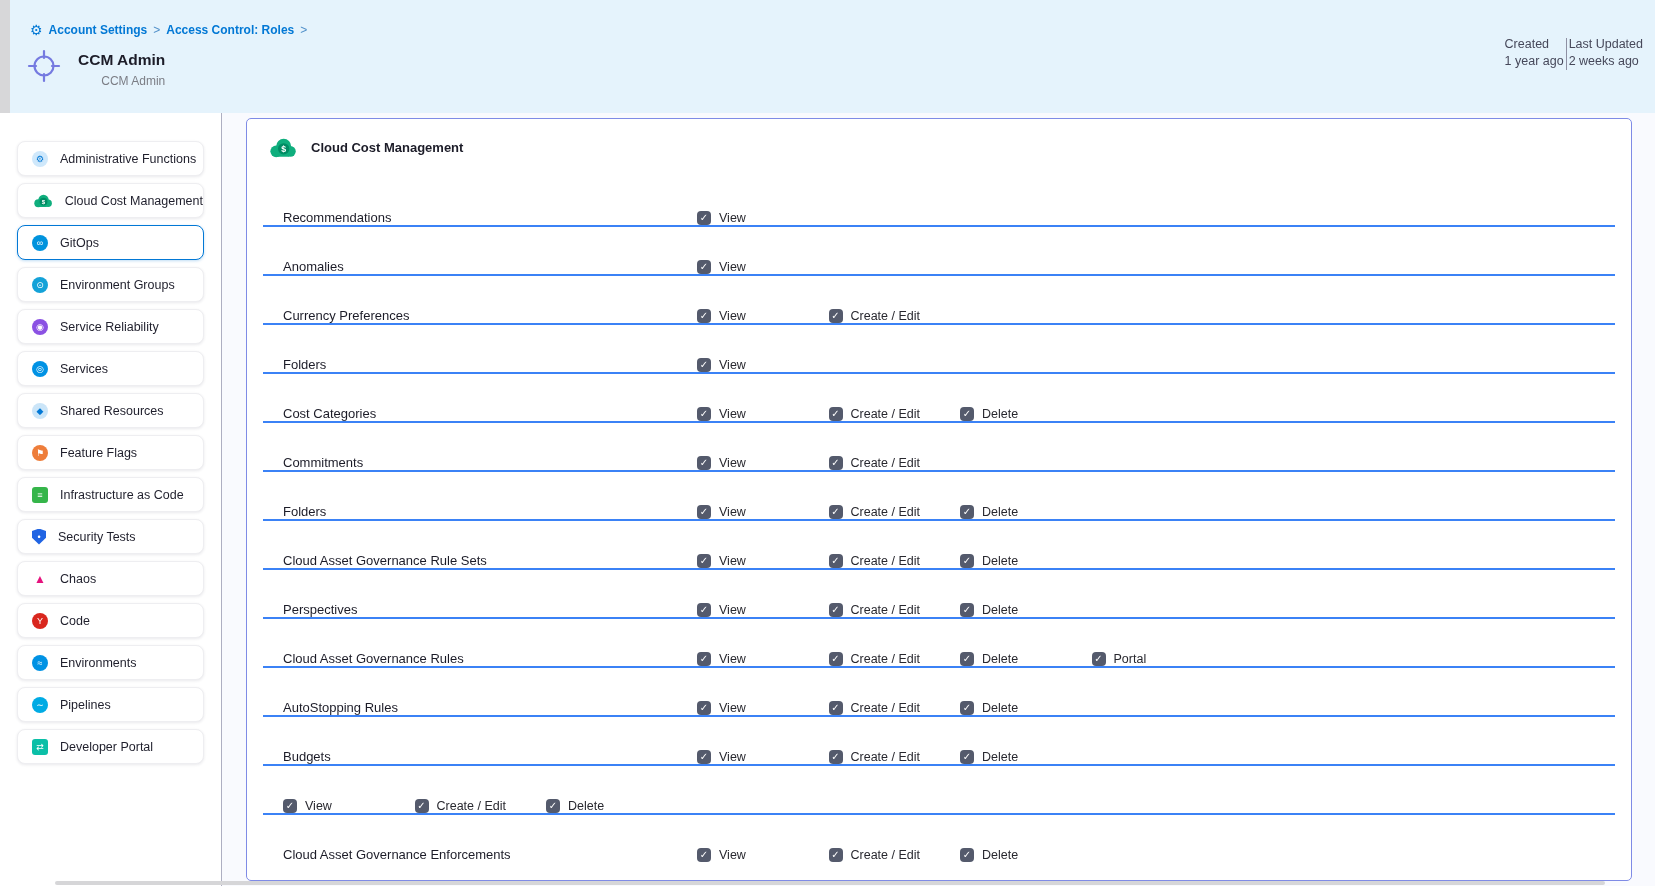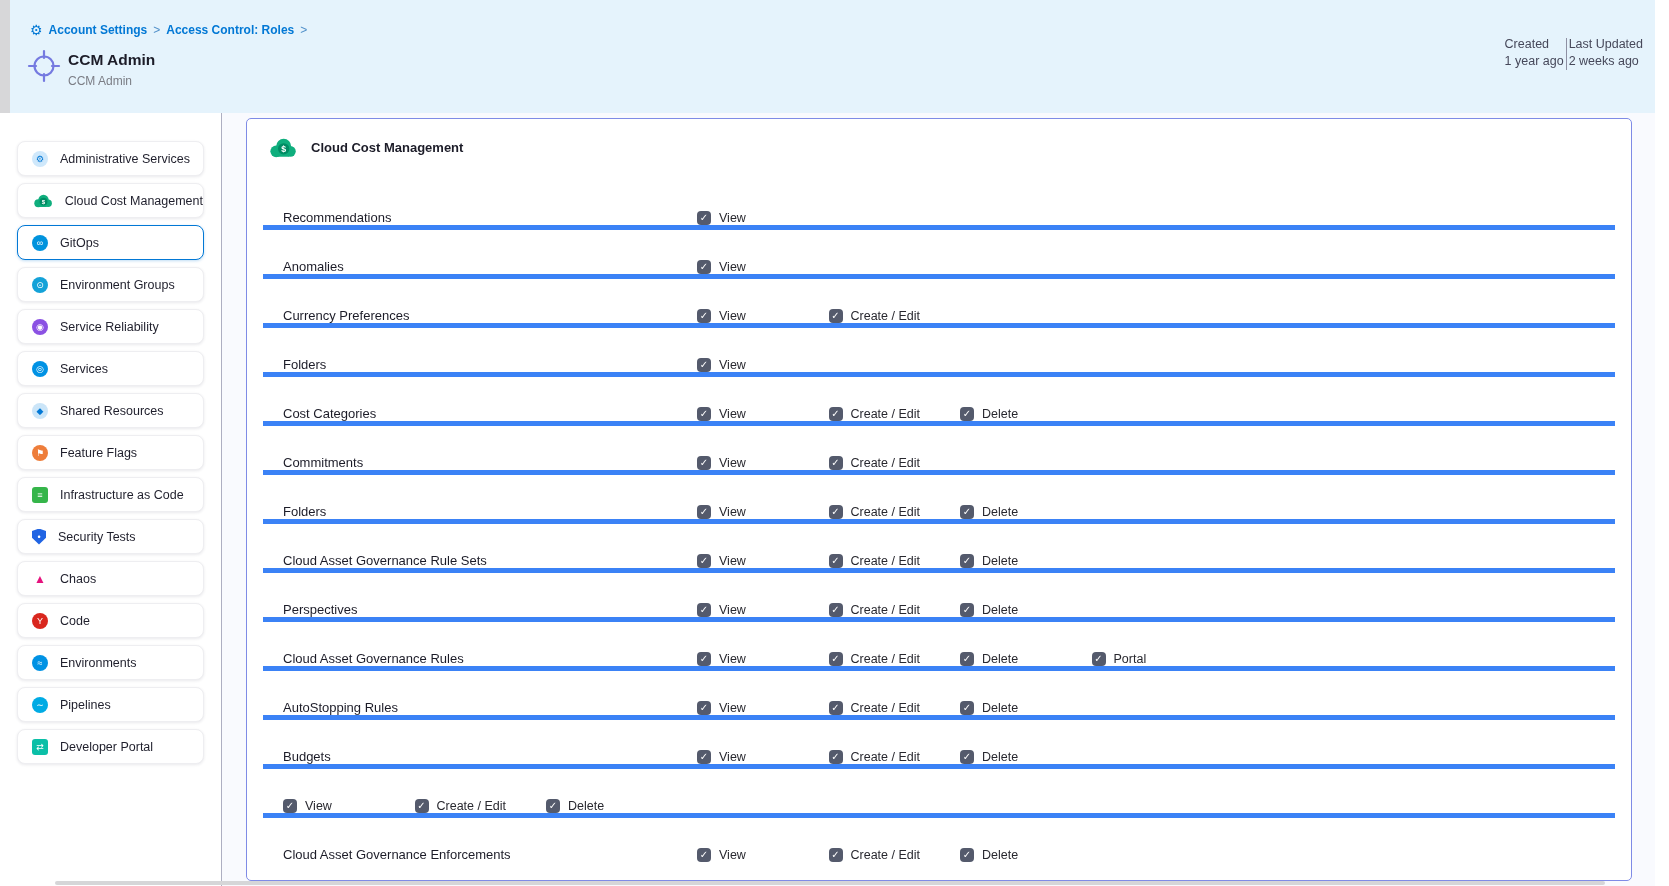--- a/index.html
+++ b/index.html
@@ -9,21 +9,21 @@
     background:#ffffff; position:relative; overflow:hidden; color:#1f1f2c;
   }
   
   .left-gutter { position:absolute; left:0; top:0; width:10px; height:113px; background:#d7d7d9; }
   .topbar { position:absolute; left:10px; top:0; width:1645px; height:113px; background:#e5f3fc; }
   .breadcrumb { position:absolute; left:20px; top:23px; display:flex; align-items:center; gap:6px;
     font-size:12px; font-weight:bold; color:#0278d5; }
   .breadcrumb .crumb { color:#0278d5; text-decoration:none; cursor:pointer; }
   .breadcrumb .sep { color:#4f8fc9; font-weight:normal; }
   .bc-gear { font-size:14px; line-height:14px; color:#0278d5; }
-  .role-head { position:absolute; left:17px; top:49px; display:flex; align-items:flex-start; gap:7px; }
+  .role-head { position:absolute; left:17px; top:49px; display:flex; align-items:flex-start; gap:17px;text-align:right; }
   .role-titles { padding-top:2px; }
   .role-title { font-size:15.5px; font-weight:bold; color:#1c1c28; }
   .role-subtitle { font-size:12px; color:#7b7d85; margin-top:5px; }
   .meta { position:absolute; right:12px; top:36px; display:flex; gap:2px; }
   .meta-block { line-height:17px; font-size:12.5px; color:#46485a; }
   .meta-label { }
   .meta-value { }
   .meta-divider { width:1px; background:#8e90a3; margin-top:2px; height:32px; }
   
   .sidebar { position:absolute; left:0; top:113px; bottom:0; width:222px; background:#ffffff;
@@ -40,21 +40,21 @@
   .icon-badge.shield { clip-path:polygon(50% 0,100% 15%,100% 58%,50% 100%,0 58%,0 15%); width:14px; height:16px; }
   .icon-badge.none { font-size:12px; }
   
   .main { position:absolute; left:222px; top:113px; right:14px; bottom:0; background:#f9fafe; }
   .panel { position:absolute; left:24px; right:23px; top:5px; bottom:5px; background:#ffffff;
     border:1.5px solid #7f8be6; border-radius:5px; overflow:hidden; }
   .panel-header { height:57px; display:flex; align-items:center; gap:14px; padding-left:20px; }
   .panel-title { font-size:13px; font-weight:bold; color:#1c1c28; }
   .rows { }
   .prow { height:49px; margin:0 16px; padding-left:20px; display:flex; align-items:flex-end; }
-  .prow + .prow { border-top:5px solid #3b82f6; }
+  .prow + .prow { border-top:2px solid #3b82f6; }
   .row-name { width:414px; font-size:13px; color:#1c1c28; }
   .perm-cell { width:131.5px; display:flex; align-items:center; gap:8px; }
   .cb { width:14px; height:14px; background:#545a6c; border-radius:4px; color:#ffffff;
     font-size:10px; line-height:14px; text-align:center; cursor:pointer; flex:0 0 auto; }
   .perm-label { font-size:12.5px; color:#28282f; white-space:nowrap; }
   .bottom-strip { position:absolute; left:55px; bottom:1px; width:1550px; height:4px;
     background:#d6d6d8; border-radius:2px; }
 </style>
 </head>
 <body>
@@ -93,21 +93,21 @@
     <div class="meta-block">
       <div class="meta-label">Last Updated</div>
       <div class="meta-value">2 weeks ago</div>
     </div>
   </div>
 </header>
 
 <nav class="sidebar" id="sidebar">
     <div class="side-card">
       <span class="icon-badge circle" style="background: rgb(207, 232, 251); color: rgb(2, 120, 213);">⚙</span>
-      <span class="side-label">Administrative Services</span>
+      <span class="side-label">Administrative Functions</span>
     </div>
     <div class="side-card">
       <svg width="22" height="18" viewBox="0 0 36 28">
         <g fill="#0fae7d">
           <circle cx="11" cy="18" r="7"></circle>
           <circle cx="20" cy="12" r="9"></circle>
           <circle cx="28" cy="18" r="6.5"></circle>
           <rect x="10" y="16" width="18" height="8.5" rx="4"></rect>
         </g>
         <circle cx="20" cy="15" r="6.8" fill="#008c64"></circle>

